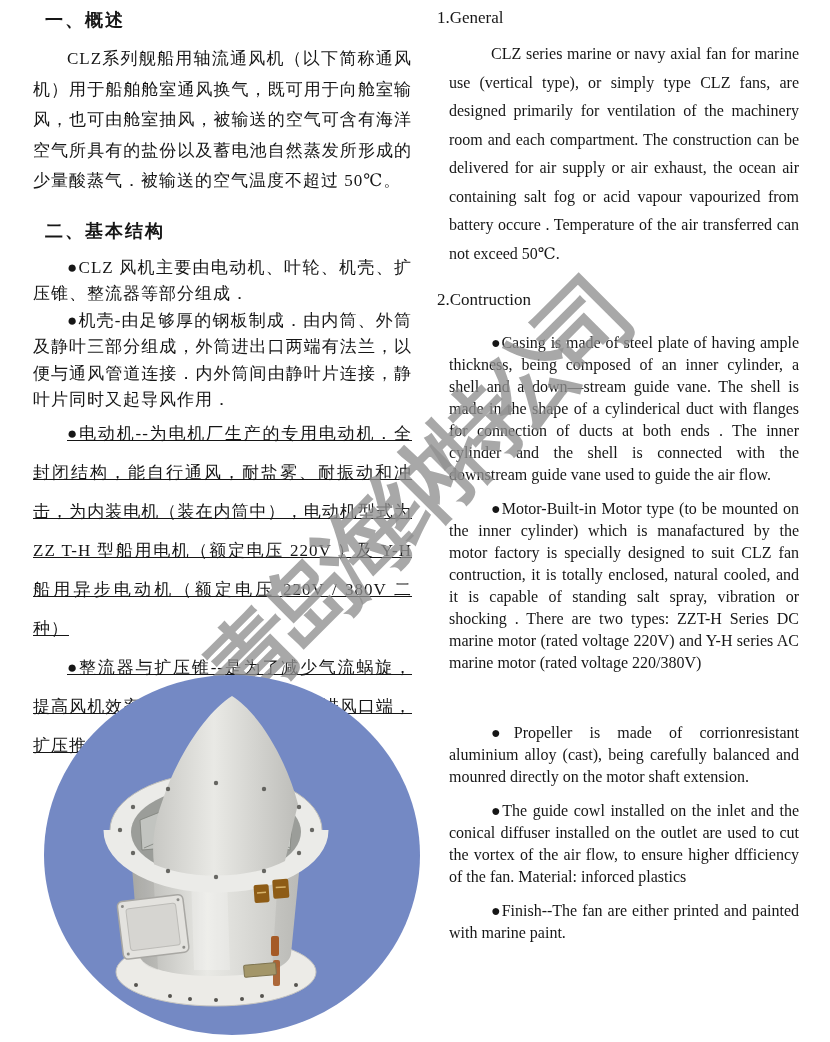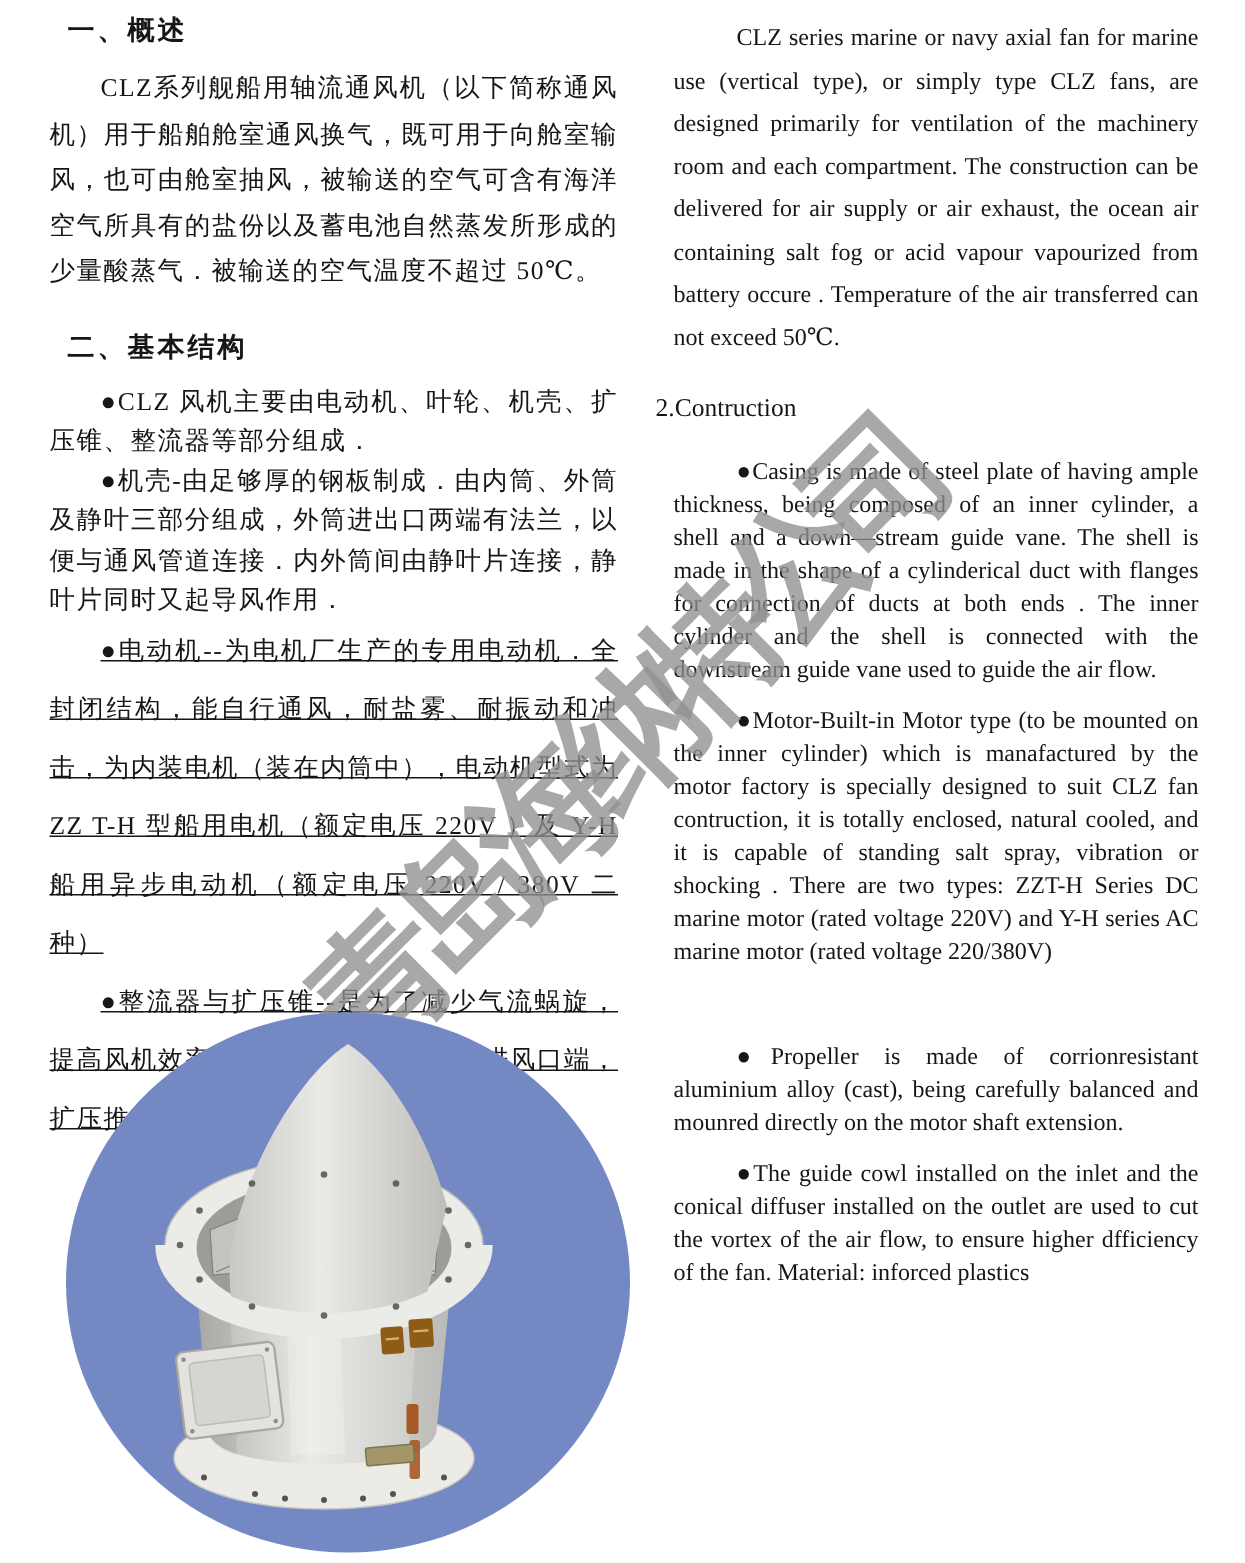--- a/index.html
+++ b/index.html
@@ -55,27 +55,29 @@
 
       <h2 class="cn-head mt-md">二、基本结构</h2>
       <p class="cn indent-cn mt-sm">●CLZ 风机主要由电动机、叶轮、机壳、扩压锥、整流器等部分组成．</p>
       <p class="cn indent-cn">●机壳-由足够厚的钢板制成．由内筒、外筒及静叶三部分组成，外筒进出口两端有法兰，以便与通风管道连接．内外筒间由静叶片连接，静叶片同时又起导风作用．</p>
       <p class="cn indent-cn lh27">●电动机--为电机厂生产的专用电动机．全封闭结构，能自行通风，耐盐雾、耐振动和冲击，为内装电机（装在内筒中），电动机型式为 ZZ T-H 型船用电机（额定电压 220V ）及 Y-H 船用异步电动机（额定电压 220V / 380V 二种）</p>
       <p class="cn indent-cn lh27">●整流器与扩压锥--是为了减少气流蜗旋，提高风机效率而设的，整流器安装在进风口端，扩压推安装在出风口端，其材质为玻璃钢．</p>
       <p class="cn indent-cn">●表面涂层--涂底漆和船用饰漆．</p>
     </div>
 
     <div class="col col-right">
+      <h3 class="en-head" style="margin-top:8px;">1.General</h3>
       <p class="en lh28 indent-en mt-sm">CLZ series marine or navy axial fan for marine use (vertical type), or simply type CLZ fans, are designed primarily for ventilation of the machinery room and each compartment. The construction can be delivered for air supply or air exhaust, the ocean air containing salt fog or acid vapour vapourized from battery occure . Temperature of the air transferred can not exceed 50℃.</p>
 
       <h3 class="en-head mt-md">2.Contruction</h3>
       <p class="en indent-en mt-md">●Casing is made of steel plate of having ample thickness, being composed of an inner cylinder, a shell and a down—stream guide vane. The shell is made in the shape of a cylinderical duct with flanges for connection of ducts at both ends . The inner cylinder and the shell is connected with the downstream guide vane used to guide the air flow.</p>
       <p class="en indent-en">●Motor-Built-in Motor type (to be mounted on the inner cylinder) which is manafactured by the motor factory is specially designed to suit CLZ fan contruction, it is totally enclosed, natural cooled, and it is capable of standing salt spray, vibration or shocking . There are two types: ZZT-H Series DC marine motor (rated voltage 220V) and Y-H series AC marine motor (rated voltage 220/380V)</p>
       <p class="en indent-en mt-xl">●Propeller is made of corrionresistant aluminium alloy (cast), being carefully balanced and mounred directly on the motor shaft extension.</p>
       <p class="en indent-en mt-sm">●The guide cowl installed on the inlet and the conical diffuser installed on the outlet are used to cut the vortex of the air flow, to ensure higher dfficiency of the fan. Material: inforced plastics</p>
+      <p class="en indent-en">●Finish--The fan are either printed and painted with marine paint.</p>
     </div>
 
   </div>
 
   <div class="watermark">青岛海纳特公司</div>
 
   <div class="photo">
     <svg width="385" height="372" viewBox="0 0 385 372" xmlns="http://www.w3.org/2000/svg">
       <defs>
         <linearGradient id="gBody" x1="0" y1="0" x2="1" y2="0">

